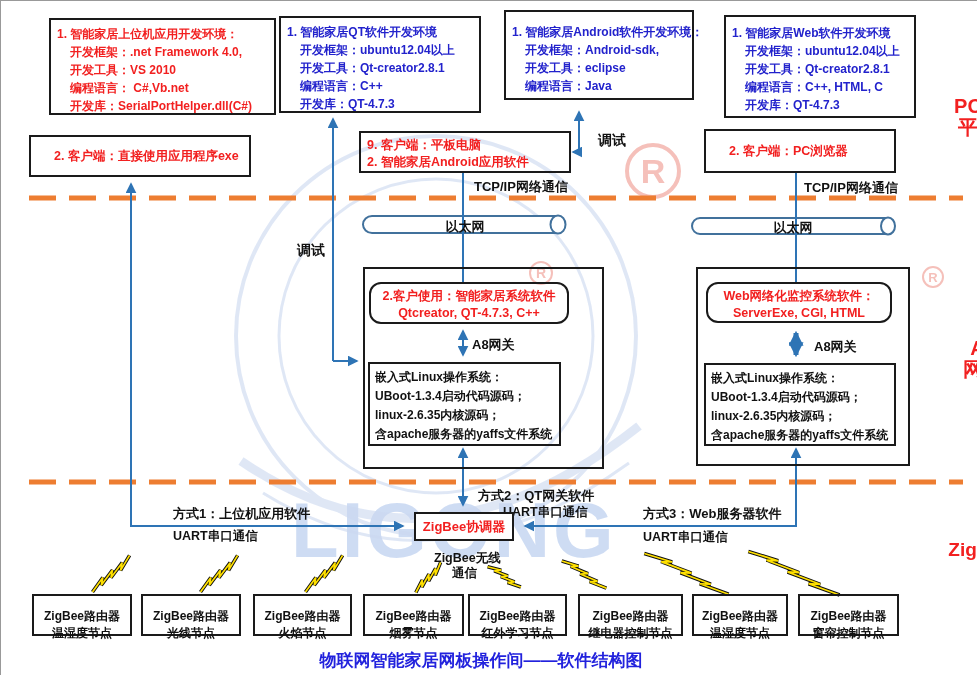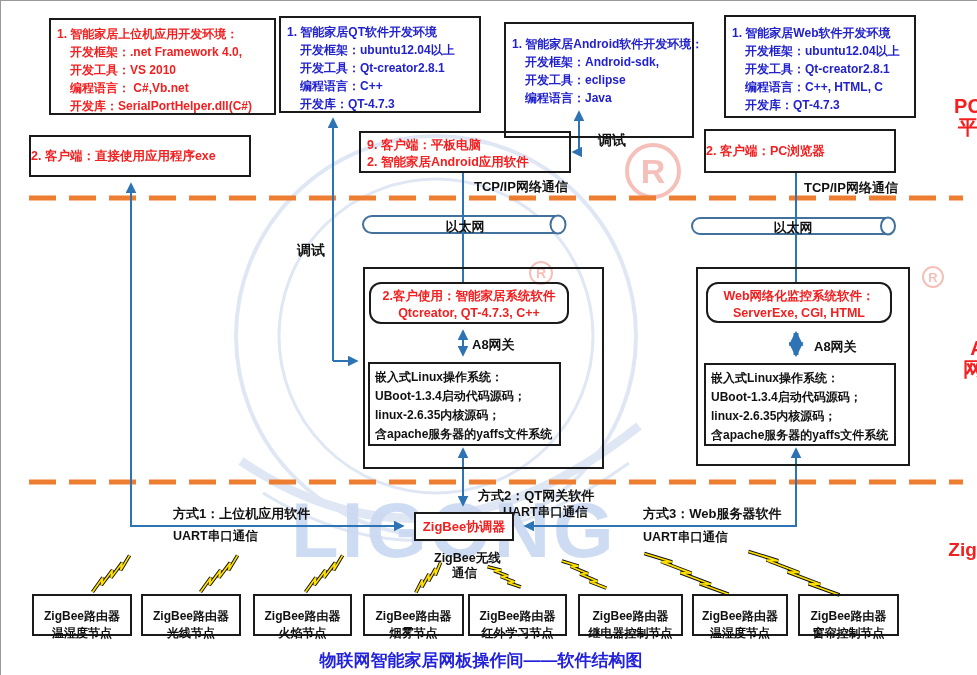--- a/index.html
+++ b/index.html
@@ -16,21 +16,21 @@
   #net{position:absolute;left:0;top:0;z-index:1;}
   .box{position:absolute;z-index:2;border:2px solid #1a1a1a;box-sizing:border-box;background:transparent;}
   .dev{font-size:12px;font-weight:700;padding:5px 4px 0 6px;margin-left:20px;}
   .dev .ln{line-height:18px;white-space:nowrap;}
   .dev .ln + .ln{padding-left:13px;}
   .pt10{padding-top:11px;}
   .pt7{padding-top:7px;}
   .red{color:#f22020;}
   .blue{color:#2222cc;}
   .client{font-weight:700;font-size:12.5px;color:#f22020;}
-  .vcent{display:flex;align-items:center;padding-left:0;}
+  .vcent{display:flex;align-items:center;padding-left:23px;}
   .two{padding:4px 6px;line-height:17px;white-space:nowrap;}
   .redbox{color:#f22020;font-weight:700;font-size:12.5px;text-align:center;padding-top:4px;line-height:17px;white-space:nowrap;border-radius:12px;}
   .linuxbox{font-weight:700;font-size:12px;line-height:19px;padding:4px 5px;color:#111;white-space:nowrap;}
   .nodebox{font-weight:700;font-size:12px;text-align:center;line-height:17px;padding-top:12px;color:#111;white-space:nowrap;}
   .coord{display:flex;align-items:center;justify-content:center;color:#f22020;font-weight:700;font-size:13px;background:#fff;text-align:right;}
   .lbl{position:absolute;z-index:2;font-size:13px;font-weight:700;color:#111;white-space:nowrap;}
   .uart{font-size:12.5px;}
   .eth{width:186px;text-align:center;}
   .side{position:absolute;z-index:2;color:#f22020;font-weight:700;font-size:20px;line-height:21px;text-align:center;white-space:nowrap;margin-left:44px;}
   .title{position:absolute;z-index:2;left:180px;top:648px;width:600px;text-align:center;
@@ -140,21 +140,21 @@
     <div class="ln">编程语言： C#,Vb.net</div>
     <div class="ln">开发库：SerialPortHelper.dll(C#)</div>
   </div>
   <div class="box dev blue" style="left:258px;top:15px;width:202px;height:97px">
     <div class="ln">1. 智能家居QT软件开发环境</div>
     <div class="ln">开发框架：ubuntu12.04以上</div>
     <div class="ln">开发工具：Qt-creator2.8.1</div>
     <div class="ln">编程语言：C++</div>
     <div class="ln">开发库：QT-4.7.3</div>
   </div>
-  <div class="box dev blue pt10" style="left:483px;top:21px;width:190px;height:116px">
+  <div class="box dev blue pt10" style="left:483px;top:9px;width:190px;height:90px">
     <div class="ln">1. 智能家居Android软件开发环境：</div>
     <div class="ln">开发框架：Android-sdk,</div>
     <div class="ln">开发工具：eclipse</div>
     <div class="ln">编程语言：Java</div>
   </div>
   <div class="box dev blue pt7" style="left:703px;top:14px;width:192px;height:103px">
     <div class="ln">1. 智能家居Web软件开发环境</div>
     <div class="ln">开发框架：ubuntu12.04以上</div>
     <div class="ln">开发工具：Qt-creator2.8.1</div>
     <div class="ln">编程语言：C++, HTML, C</div>

